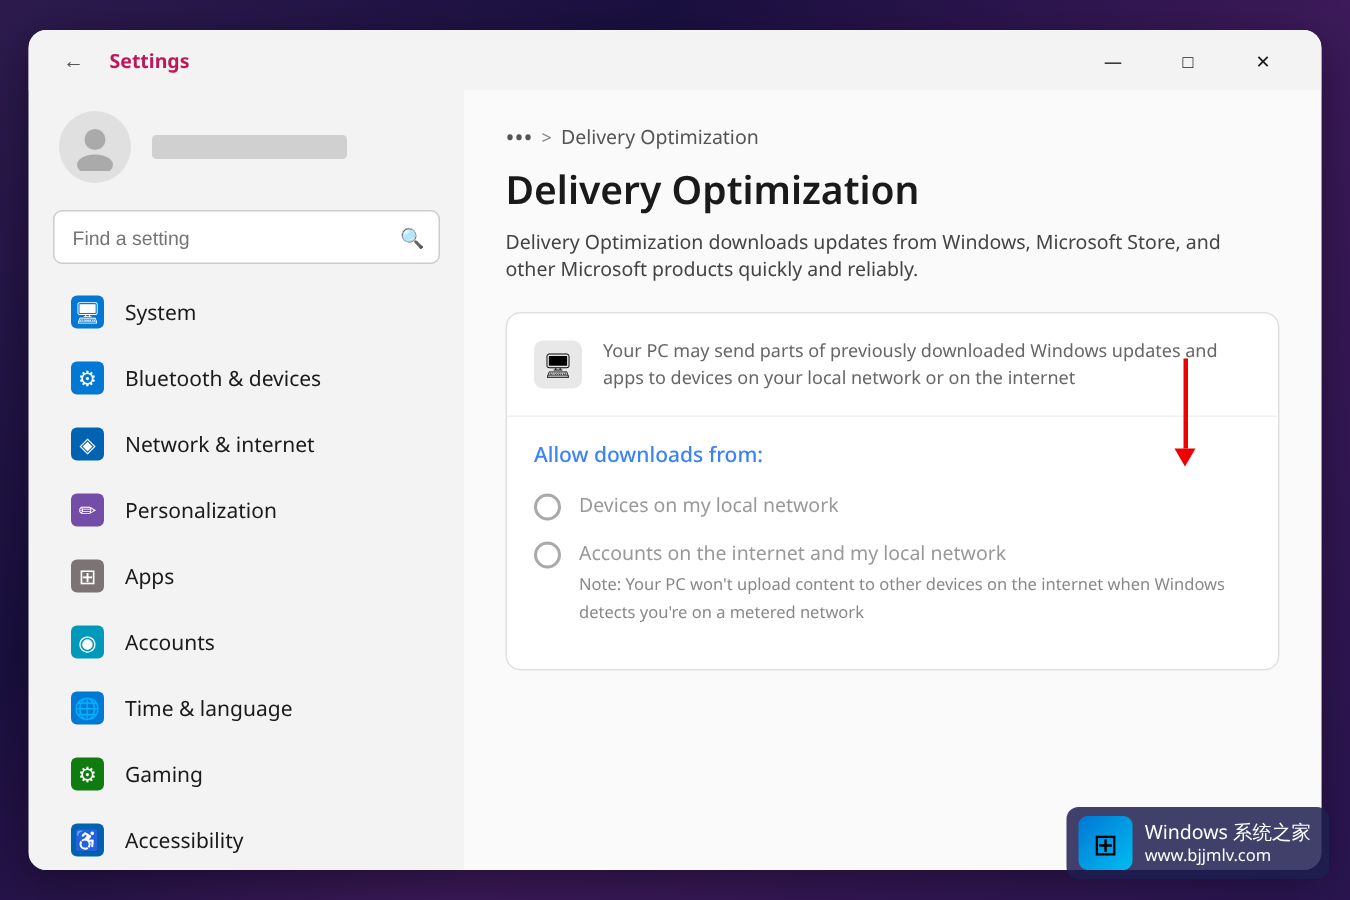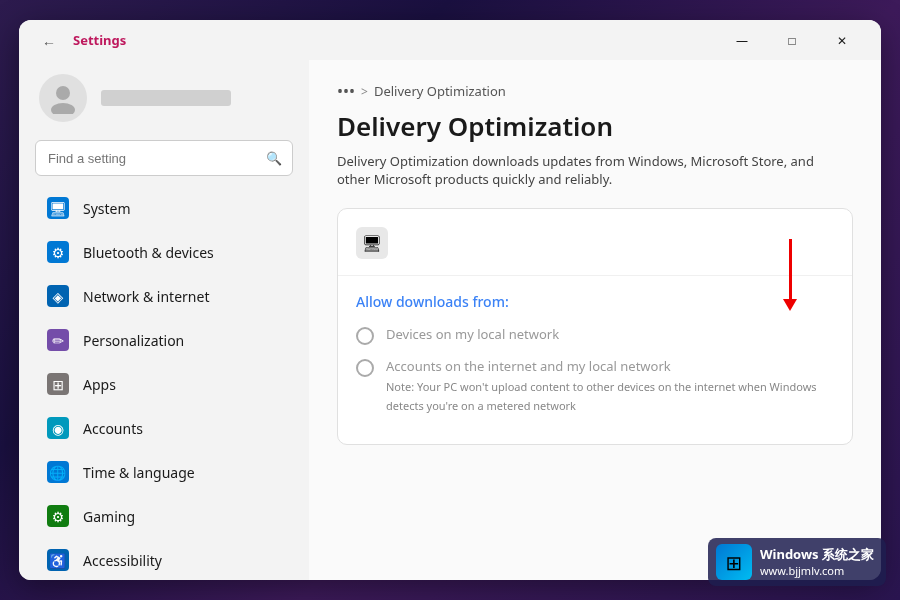--- a/index.html
+++ b/index.html
@@ -355,21 +355,21 @@
       width: 36px;
       height: 36px;
       background: linear-gradient(135deg, #0078d4, #00bcf2);
       border-radius: 6px;
       display: flex;
       align-items: center;
       justify-content: center;
       font-size: 20px;
     }
     .watermark-text { color: white; font-size: 11px; line-height: 1.4; }
-    .watermark-title { font-size: 13px; font-weight: 700; }
+    .watermark-title { font-size: 13px; font-weight: 400; }
   </style>
 </head>
 <body>
 
 <div class="window">
 
   <div class="title-bar">
     <div class="title-bar-left">
       <div class="back-btn">←</div>
       <span class="title-bar-title">Settings</span>
@@ -446,20 +446,21 @@
         <span>Delivery Optimization</span>
       </div>
 
       <div class="page-title">Delivery Optimization</div>
       <div class="page-desc">Delivery Optimization downloads updates from Windows, Microsoft Store, and other Microsoft products quickly and reliably.</div>
 
       <div class="card">
         <div class="card-row" style="position:relative;">
           <div class="card-icon">🖥</div>
           <div class="card-text">
+            <div class="card-subtitle">Your PC may send parts of previously downloaded Windows updates and apps to devices on your local network or on the internet</div>
           </div>
 
           <div class="arrow-annotation">
             <div class="arrow-line"></div>
             <div class="arrow-head"></div>
           </div>
         </div>
 
         <div class="allow-from-section">
           <div class="allow-from-title">Allow downloads from:</div>

